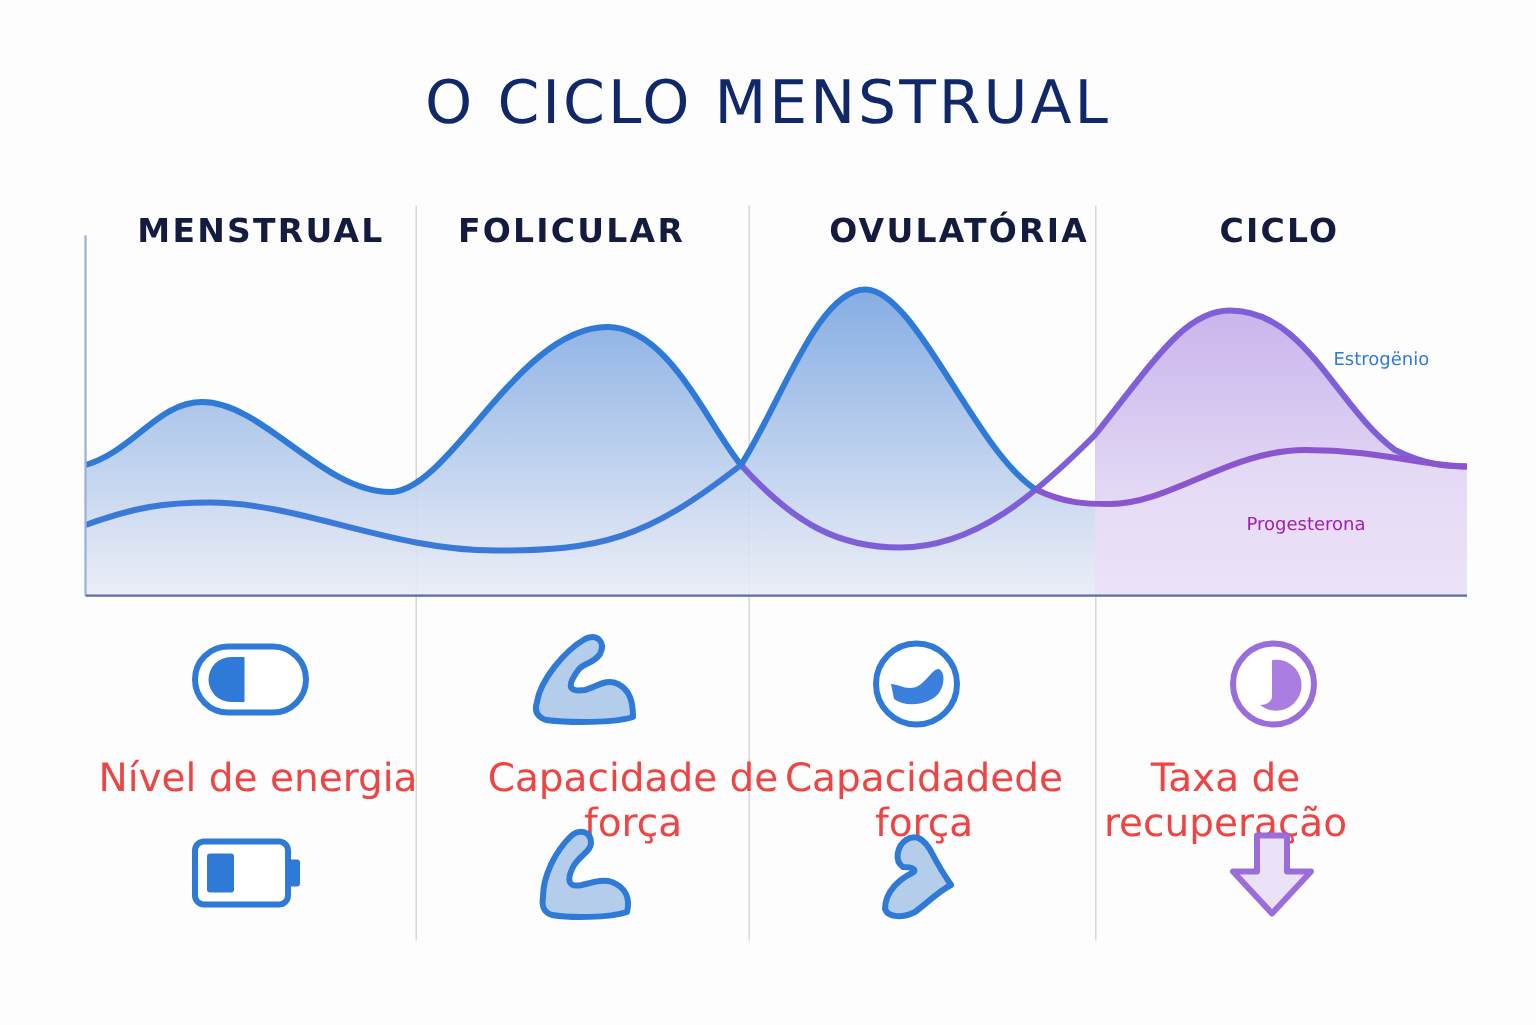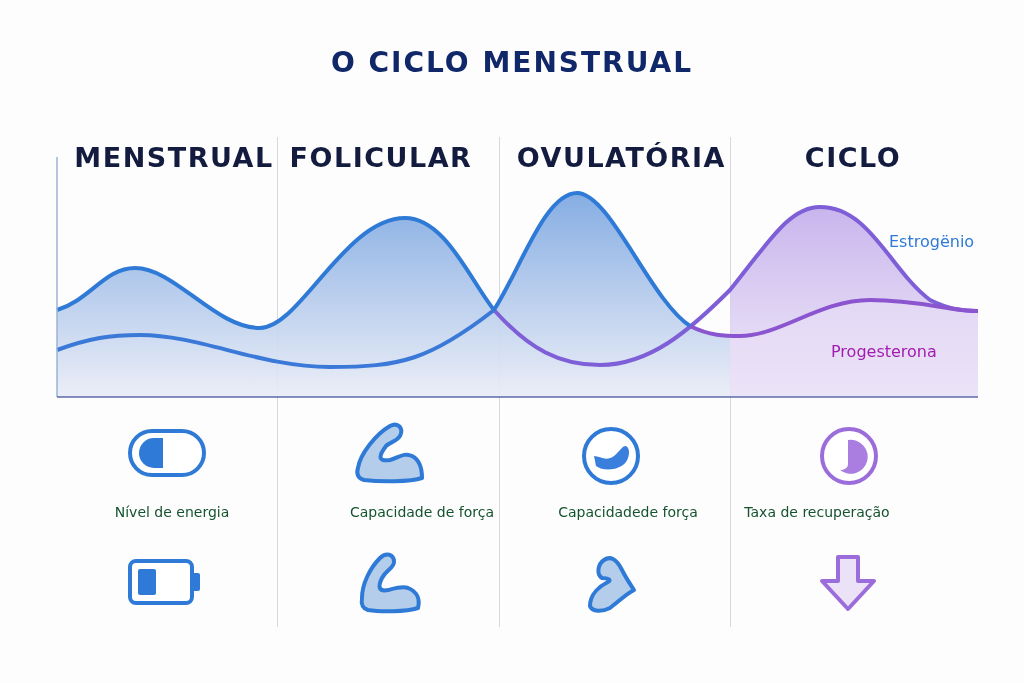--- a/index.html
+++ b/index.html
@@ -4,37 +4,37 @@
 <style>
   html, body { margin: 0; padding: 0; }
   body {
     width: 1024px; height: 683px; overflow: hidden;
     background: #fdfdfd;
     font-family: "DejaVu Sans", "Liberation Sans", sans-serif;
     position: relative;
   }
   .title {
     position: absolute; left: 0; width: 1024px; top: 46px;
-    text-align: center; font-size: 28px; font-weight: bold;
+    text-align: center; font-size: 40px; font-weight: normal;
     color: #10286a; letter-spacing: 2px;
   }
   .phase-label {
     position: absolute; top: 142px; width: 220px; text-align: center;
-    font-size: 27px; font-weight: bold; color: #131c3f; letter-spacing: 1.5px;
+    font-size: 22px; font-weight: bold; color: #131c3f; letter-spacing: 1.5px;
   }
   .divider {
     position: absolute; width: 1px; background: #d6d8de;
   }
   svg.chart { position: absolute; left: 0; top: 0; }
   .series-label {
-    position: absolute; font-size: 16px;
+    position: absolute; font-size: 12px;
   }
   .metric-label {
     position: absolute; top: 504px; width: 230px; text-align: center;
-    font-size: 14px; color: #14532d;
+    font-size: 26px; color: #ef4444;
   }
   .icon { position: absolute; }
 </style>
 </head>
 <body>
 
 <div class="title">O CICLO MENSTRUAL</div>
 
 <div class="phase-label" style="left:64px;">MENSTRUAL</div>
 <div class="phase-label" style="left:271px;">FOLICULAR</div>
@@ -101,21 +101,21 @@
   <path d="M14,30 C20,30 26,36 34,30 C40,25 42,20 46,20 C50,22 50,30 46,36 C40,44 24,46 16,40 Z" fill="#3b7fdc"></path>
 </svg>
 
 <svg class="icon" style="left:818px; top:426px;" width="62" height="60" viewBox="0 0 62 60">
   <circle cx="31" cy="30" r="27" fill="#fff" stroke="#9b6ddb" stroke-width="4"></circle>
   <path d="M30,14 A17,17 0 1 1 22,44 C26,44 30,42 30,38 Z" fill="#a97ee0"></path>
 </svg>
 
 <div class="metric-label" style="left:57px;">Nível de energia</div>
 <div class="metric-label" style="left:279px;margin-left:28px;">Capacidade de força</div>
-<div class="metric-label" style="left:501px;padding-left:12px;">Capacidadede força</div>
+<div class="metric-label" style="left:501px;">Capacidadede força</div>
 <div class="metric-label" style="left:702px;">Taxa de recuperação</div>
 
 <svg class="icon" style="left:127px; top:557px;" width="80" height="50" viewBox="0 0 80 50">
   <rect x="3" y="4" width="62" height="42" rx="6" fill="#fff" stroke="#2f7ad6" stroke-width="4"></rect>
   <rect x="65" y="16" width="8" height="18" rx="2" fill="#2f7ad6"></rect>
   <rect x="11" y="12" width="18" height="26" rx="2" fill="#2f7ad6"></rect>
 </svg>
 
 <svg class="icon" style="left:356px; top:548px;" width="72" height="68" viewBox="0 0 72 68">
   <path d="M6,50 C6,36 14,20 24,10 C30,4 38,6 38,14 C38,20 30,22 26,30 C22,38 22,44 32,42 C40,40 46,38 52,40 C62,44 64,52 62,60 C50,64 24,64 12,62 C6,60 5,56 6,50 Z" fill="#b4cdeb" stroke="#2f7ad6" stroke-width="4" stroke-linejoin="round"></path>

